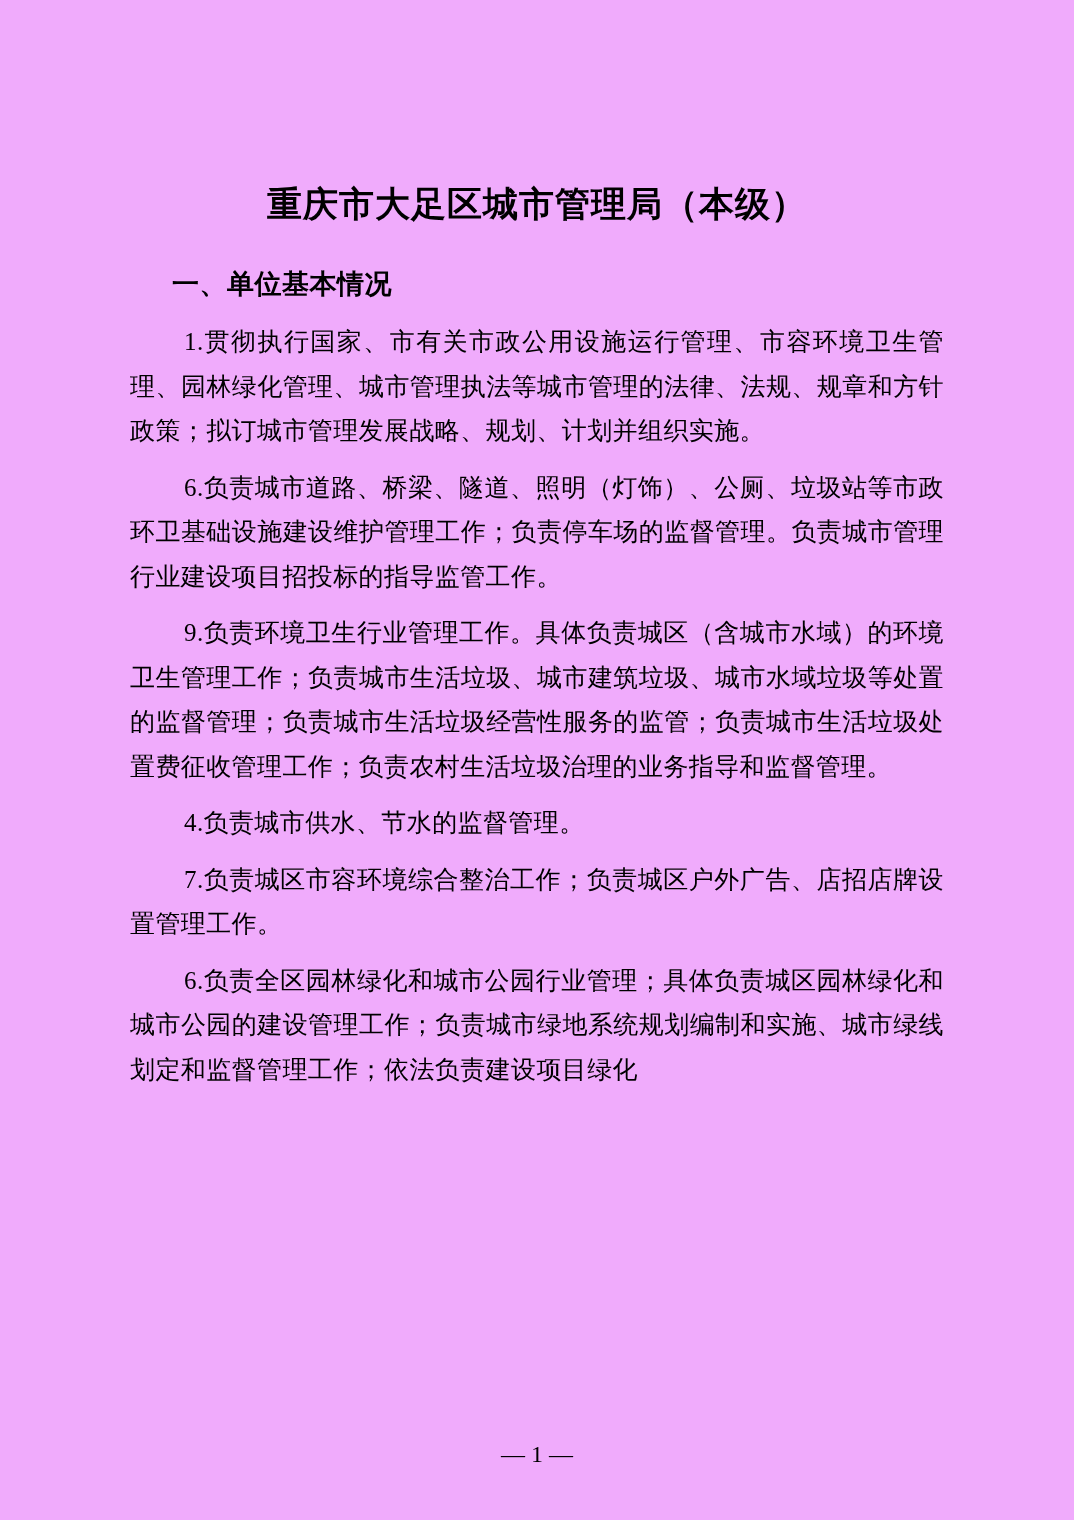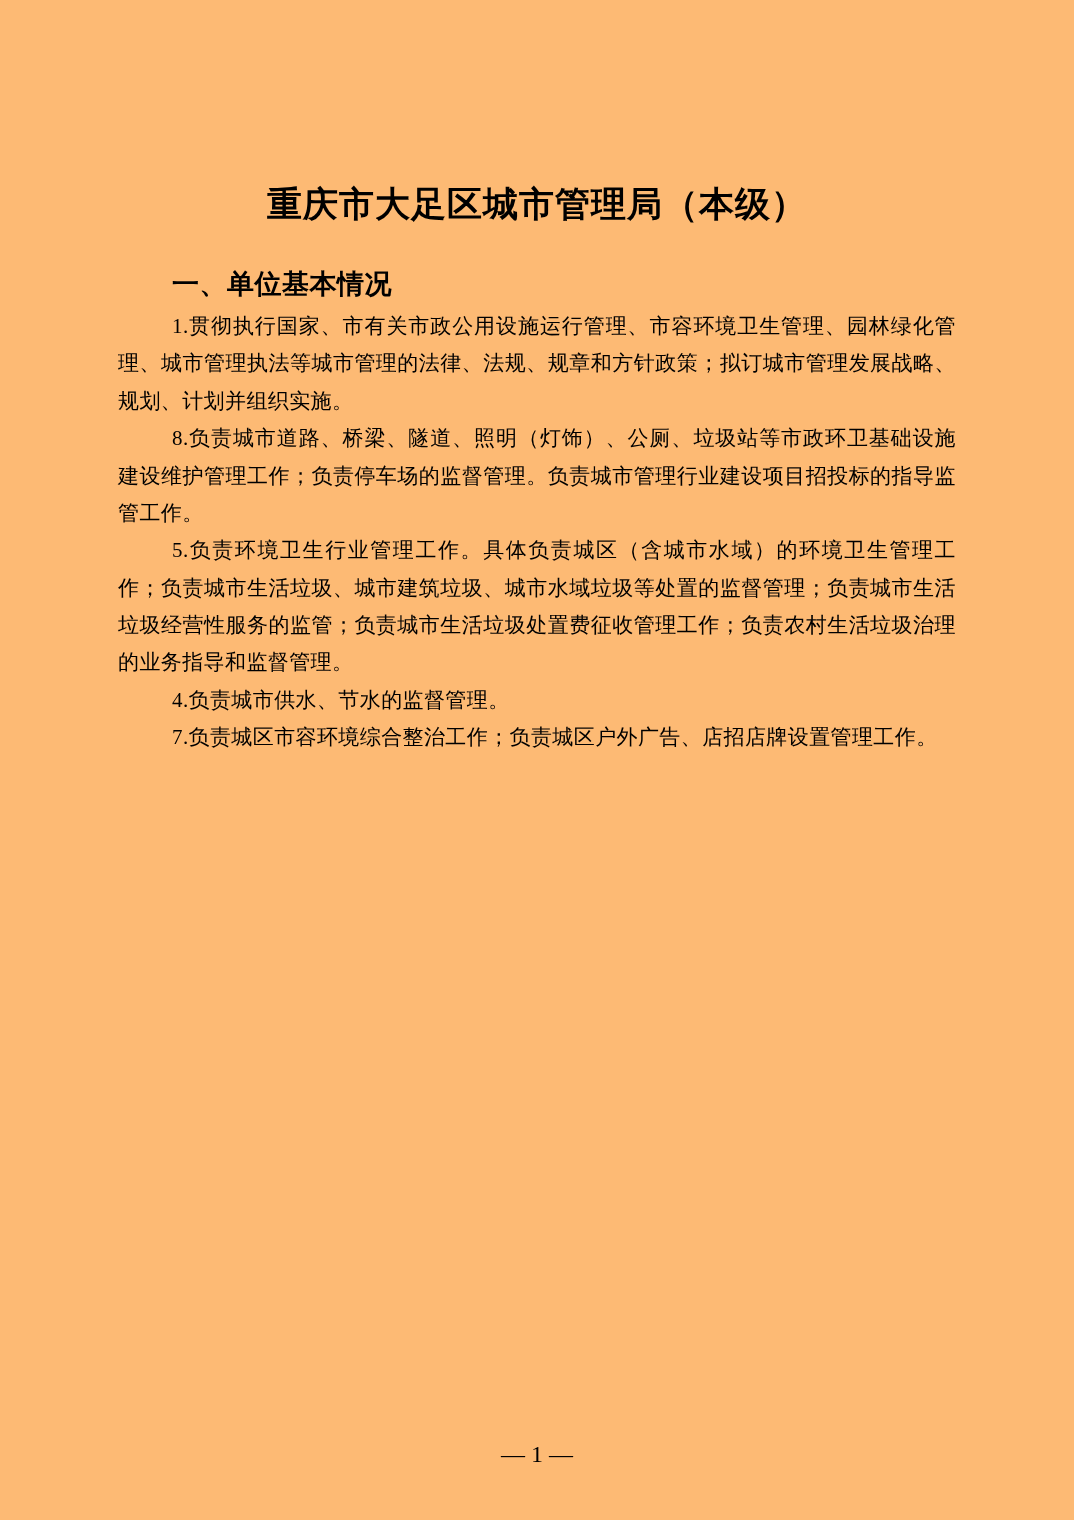--- a/index.html
+++ b/index.html
@@ -4,21 +4,21 @@
 <style>
   html, body {
     margin: 0;
     padding: 0;
     background: #ffffff;
   }
   .page {
     width: 1074px;
     height: 1520px;
     position: relative;
-    background: #fdba74;
+    background: #f0abfc;
     box-sizing: border-box;
     padding: 180px 118px 96px 118px;
     font-family: "Liberation Serif", "DejaVu Serif", serif;
     color: #000000;
     overflow: hidden;
   }
   .doc-title {
     text-align: center;
     font-size: 35px;
     font-weight: bold;
@@ -38,23 +38,23 @@
     letter-spacing: 0.5px;
   }
   .heading-2 {
     font-size: 27px;
     line-height: 1.75;
     margin: 4px 0 0 0;
     text-indent: 54px;
     letter-spacing: 0.5px;
   }
   p.body-para {
-    font-size: 21px;
+    font-size: 25px;
     line-height: 1.78;
-    margin: 0;
+    margin: 12px;
     text-indent: 54px;
     text-align: justify;
     text-justify: inter-ideograph;
     letter-spacing: 0.4px;
   }
   .page-number {
     position: absolute;
     bottom: 52px;
     left: 0;
     width: 100%;
@@ -69,20 +69,21 @@
 <div class="page">
 
   <div class="doc-title">
     <span class="line">重庆市大足区城市管理局（本级）</span>
   </div>
 
   <div class="heading-1">一、单位基本情况</div>
 
 
   <p class="body-para">1.贯彻执行国家、市有关市政公用设施运行管理、市容环境卫生管理、园林绿化管理、城市管理执法等城市管理的法律、法规、规章和方针政策；拟订城市管理发展战略、规划、计划并组织实施。</p>
-  <p class="body-para">8.负责城市道路、桥梁、隧道、照明（灯饰）、公厕、垃圾站等市政环卫基础设施建设维护管理工作；负责停车场的监督管理。负责城市管理行业建设项目招投标的指导监管工作。</p>
-  <p class="body-para">5.负责环境卫生行业管理工作。具体负责城区（含城市水域）的环境卫生管理工作；负责城市生活垃圾、城市建筑垃圾、城市水域垃圾等处置的监督管理；负责城市生活垃圾经营性服务的监管；负责城市生活垃圾处置费征收管理工作；负责农村生活垃圾治理的业务指导和监督管理。</p>
+  <p class="body-para">6.负责城市道路、桥梁、隧道、照明（灯饰）、公厕、垃圾站等市政环卫基础设施建设维护管理工作；负责停车场的监督管理。负责城市管理行业建设项目招投标的指导监管工作。</p>
+  <p class="body-para">9.负责环境卫生行业管理工作。具体负责城区（含城市水域）的环境卫生管理工作；负责城市生活垃圾、城市建筑垃圾、城市水域垃圾等处置的监督管理；负责城市生活垃圾经营性服务的监管；负责城市生活垃圾处置费征收管理工作；负责农村生活垃圾治理的业务指导和监督管理。</p>
   <p class="body-para">4.负责城市供水、节水的监督管理。</p>
   <p class="body-para">7.负责城区市容环境综合整治工作；负责城区户外广告、店招店牌设置管理工作。</p>
+  <p class="body-para">6.负责全区园林绿化和城市公园行业管理；具体负责城区园林绿化和城市公园的建设管理工作；负责城市绿地系统规划编制和实施、城市绿线划定和监督管理工作；依法负责建设项目绿化</p>
 
   <div class="page-number">— 1 —</div>
 
 </div>
 
 </body></html>

